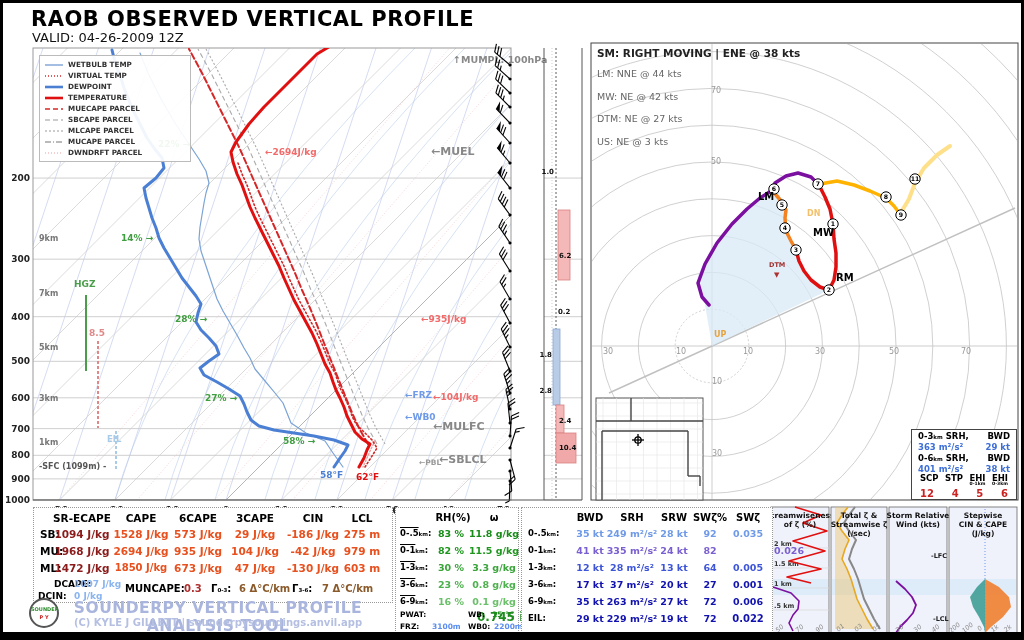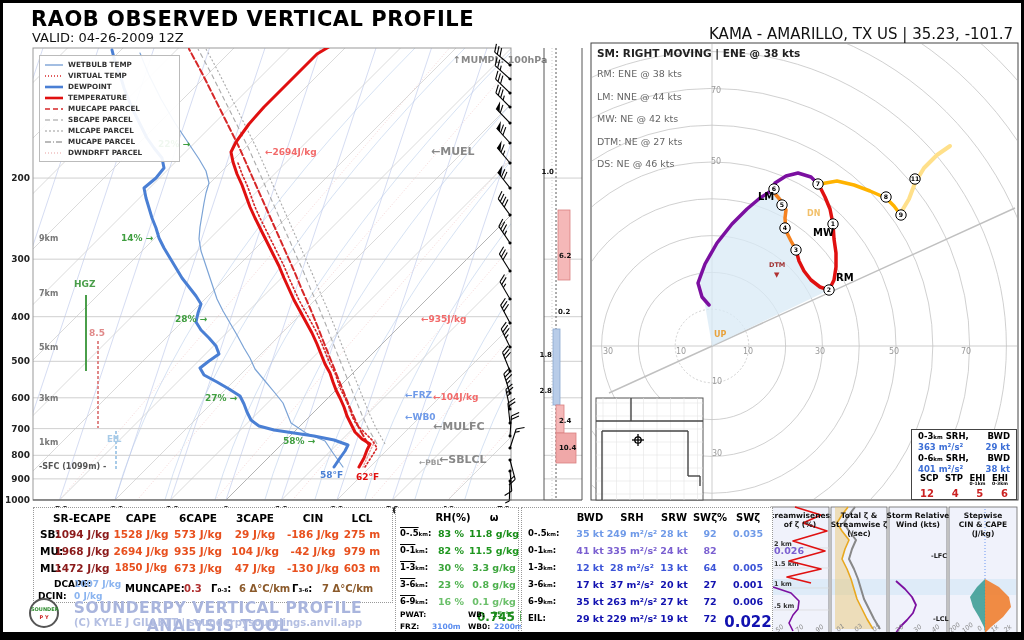--- a/index.html
+++ b/index.html
@@ -3,21 +3,21 @@
 <meta charset="utf-8">
 <style>
   html,body{margin:0;padding:0;background:#222;}
   .page{position:relative;width:1024px;height:640px;background:#fff;border:3px solid #000;
         box-sizing:border-box;overflow:hidden;font-family:"DejaVu Sans","Liberation Sans",sans-serif;}
   .abs{position:absolute;}
   #chart{position:absolute;left:0;top:0;}
   .hdr-title{left:28px;top:4px;font-size:21px;font-weight:bold;color:#000;letter-spacing:.5px;}
   .hdr-valid{left:29px;top:27px;font-size:13px;color:#111;}
   .hdr-station{right:8px;top:22px;font-size:15px;color:#111;}
-  .legendbox{left:36px;top:52px;width:141px;background:rgba(255,255,255,.92);
+  .legendbox{left:36px;top:52px;width:152px;background:rgba(255,255,255,.92);
              border:1px solid #bbb;padding:3px 4px;box-sizing:border-box;text-align:right;}
   .legend-row{display:flex;align-items:center;height:11px;}
   .legend-row svg{flex:0 0 20px;margin-right:4px;}
   .legend-row span{font-size:7.2px;font-weight:bold;color:#333;white-space:nowrap;}
   .hodo-motions{left:594px;top:44px;width:250px;}
   .hodo-motions .sm{font-size:10.5px;font-weight:bold;color:#222;margin-bottom:4px;}
   .hodo-motions .mline{font-size:9.5px;color:#666;line-height:22.6px;}
   .infobox{left:908px;top:426px;width:106px;height:71px;border:1px solid #444;background:#fff;
            box-sizing:border-box;font-size:8.5px;}
   .ib-row{display:flex;justify-content:space-between;padding:1px 6px 0 6px;font-weight:bold;color:#000;}
@@ -534,21 +534,20 @@
         <text x="952" y="627" font-size="6.5" fill="#888" text-anchor="middle" font-weight="normal" font-style="italic" transform="rotate(-40 952 627)">-200</text>
         <text x="965" y="627" font-size="6.5" fill="#888" text-anchor="middle" font-weight="normal" font-style="italic" transform="rotate(-40 965 627)">-100</text>
         <text x="978" y="627" font-size="6.5" fill="#888" text-anchor="middle" font-weight="normal" font-style="italic" transform="rotate(-40 978 627)">0</text>
         <text x="993" y="627" font-size="6.5" fill="#888" text-anchor="middle" font-weight="normal" font-style="italic" transform="rotate(-40 993 627)">1k</text>
         <text x="1006" y="627" font-size="6.5" fill="#888" text-anchor="middle" font-weight="normal" font-style="italic" transform="rotate(-40 1006 627)">2k</text>
       </g>
     </svg>
 
   <div class="abs hdr-title">RAOB OBSERVED VERTICAL PROFILE</div>
   <div class="abs hdr-valid">VALID: 04-26-2009 12Z</div>
-  <div class="abs hdr-station">KAMA - AMARILLO, TX US | 35.23, -101.7</div>
 
   <div class="abs legendbox" id="legend">
       <div class="legend-row">
         <svg width="20" height="6">
           <line x1="1" y1="3" x2="19" y2="3" stroke="#7ba3d6" stroke-width="1.4"></line>
         </svg>
         <span>WETBULB TEMP</span>
       </div>
       <div class="legend-row">
         <svg width="20" height="6">
@@ -596,25 +595,24 @@
         <svg width="20" height="6">
           <line x1="1" y1="3" x2="19" y2="3" stroke="#e8a0a0" stroke-width="1.2" stroke-dasharray="1,2"></line>
         </svg>
         <span>DWNDRFT PARCEL</span>
       </div>
     </div>
 
   <div class="abs hodo-motions">
     <div class="sm">SM: RIGHT MOVING | ENE @ 38 kts</div>
     <div id="motion-list">
-        <div class="mline">RM: ENE @ 38 kts</div>
         <div class="mline">LM: NNE @ 44 kts</div>
         <div class="mline">MW: NE @ 42 kts</div>
         <div class="mline">DTM: NE @ 27 kts</div>
-        <div class="mline">DS: NE @ 46 kts</div>
+        <div class="mline">US: NE @ 3 kts</div>
       </div>
   </div>
 
   <div class="abs infobox">
     <div class="ib-row">
       <span><span>0-3</span><span class="sub">km</span><span> SRH,</span></span>
       <span>BWD</span>
     </div>
     <div class="ib-row ib-val">
       <span>363 m²/s²</span>
@@ -742,21 +740,21 @@
       <div class="cell" style="font-size: 9.5px; color: rgb(18, 18, 176); top: 88px; left: 68px; transform: translateX(-50%);">35 kt</div>
       <div class="cell" style="font-size: 9.5px; color: rgb(18, 18, 176); top: 88px; left: 110px; transform: translateX(-50%);">263 m²/s²</div>
       <div class="cell" style="font-size: 9.5px; color: rgb(18, 18, 176); top: 88px; left: 152px; transform: translateX(-50%);">27 kt</div>
       <div class="cell" style="font-size: 9.5px; color: rgb(18, 18, 176); top: 88px; left: 188px; transform: translateX(-50%);">72</div>
       <div class="cell" style="font-size: 9.5px; color: rgb(18, 18, 176); top: 88px; left: 226px; transform: translateX(-50%);">0.006</div>
       <div class="cell" style="font-size: 8.5px; color: rgb(0, 0, 0); top: 105px; left: 6px;">EIL:</div>
       <div class="cell" style="font-size: 9.5px; color: rgb(18, 18, 176); top: 105px; left: 68px; transform: translateX(-50%);">29 kt</div>
       <div class="cell" style="font-size: 9.5px; color: rgb(18, 18, 176); top: 105px; left: 110px; transform: translateX(-50%);">229 m²/s²</div>
       <div class="cell" style="font-size: 9.5px; color: rgb(18, 18, 176); top: 105px; left: 152px; transform: translateX(-50%);">19 kt</div>
       <div class="cell" style="font-size: 9.5px; color: rgb(18, 18, 176); top: 105px; left: 188px; transform: translateX(-50%);">72</div>
-      <div class="cell" style="font-size: 15px; color: rgb(18, 18, 176); top: 105px; left: 226px; transform: translateX(-50%);">0.022</div>
+      <div class="cell" style="font-size: 10px; color: rgb(18, 18, 176); top: 105px; left: 226px; transform: translateX(-50%);">0.022</div>
     </div>
 
   <div class="abs logo">
     <span class="g">SOUNDER</span><br>
     <span class="r">P Y</span>
   </div>
   <div class="abs footer1">SOUNDERPY VERTICAL PROFILE ANALYSIS TOOL</div>
   <div class="abs footer2">(C) KYLE J GILLETT | sounderpysoundings.anvil.app</div>
   <div class="abs bottombar"></div>
 </div>

